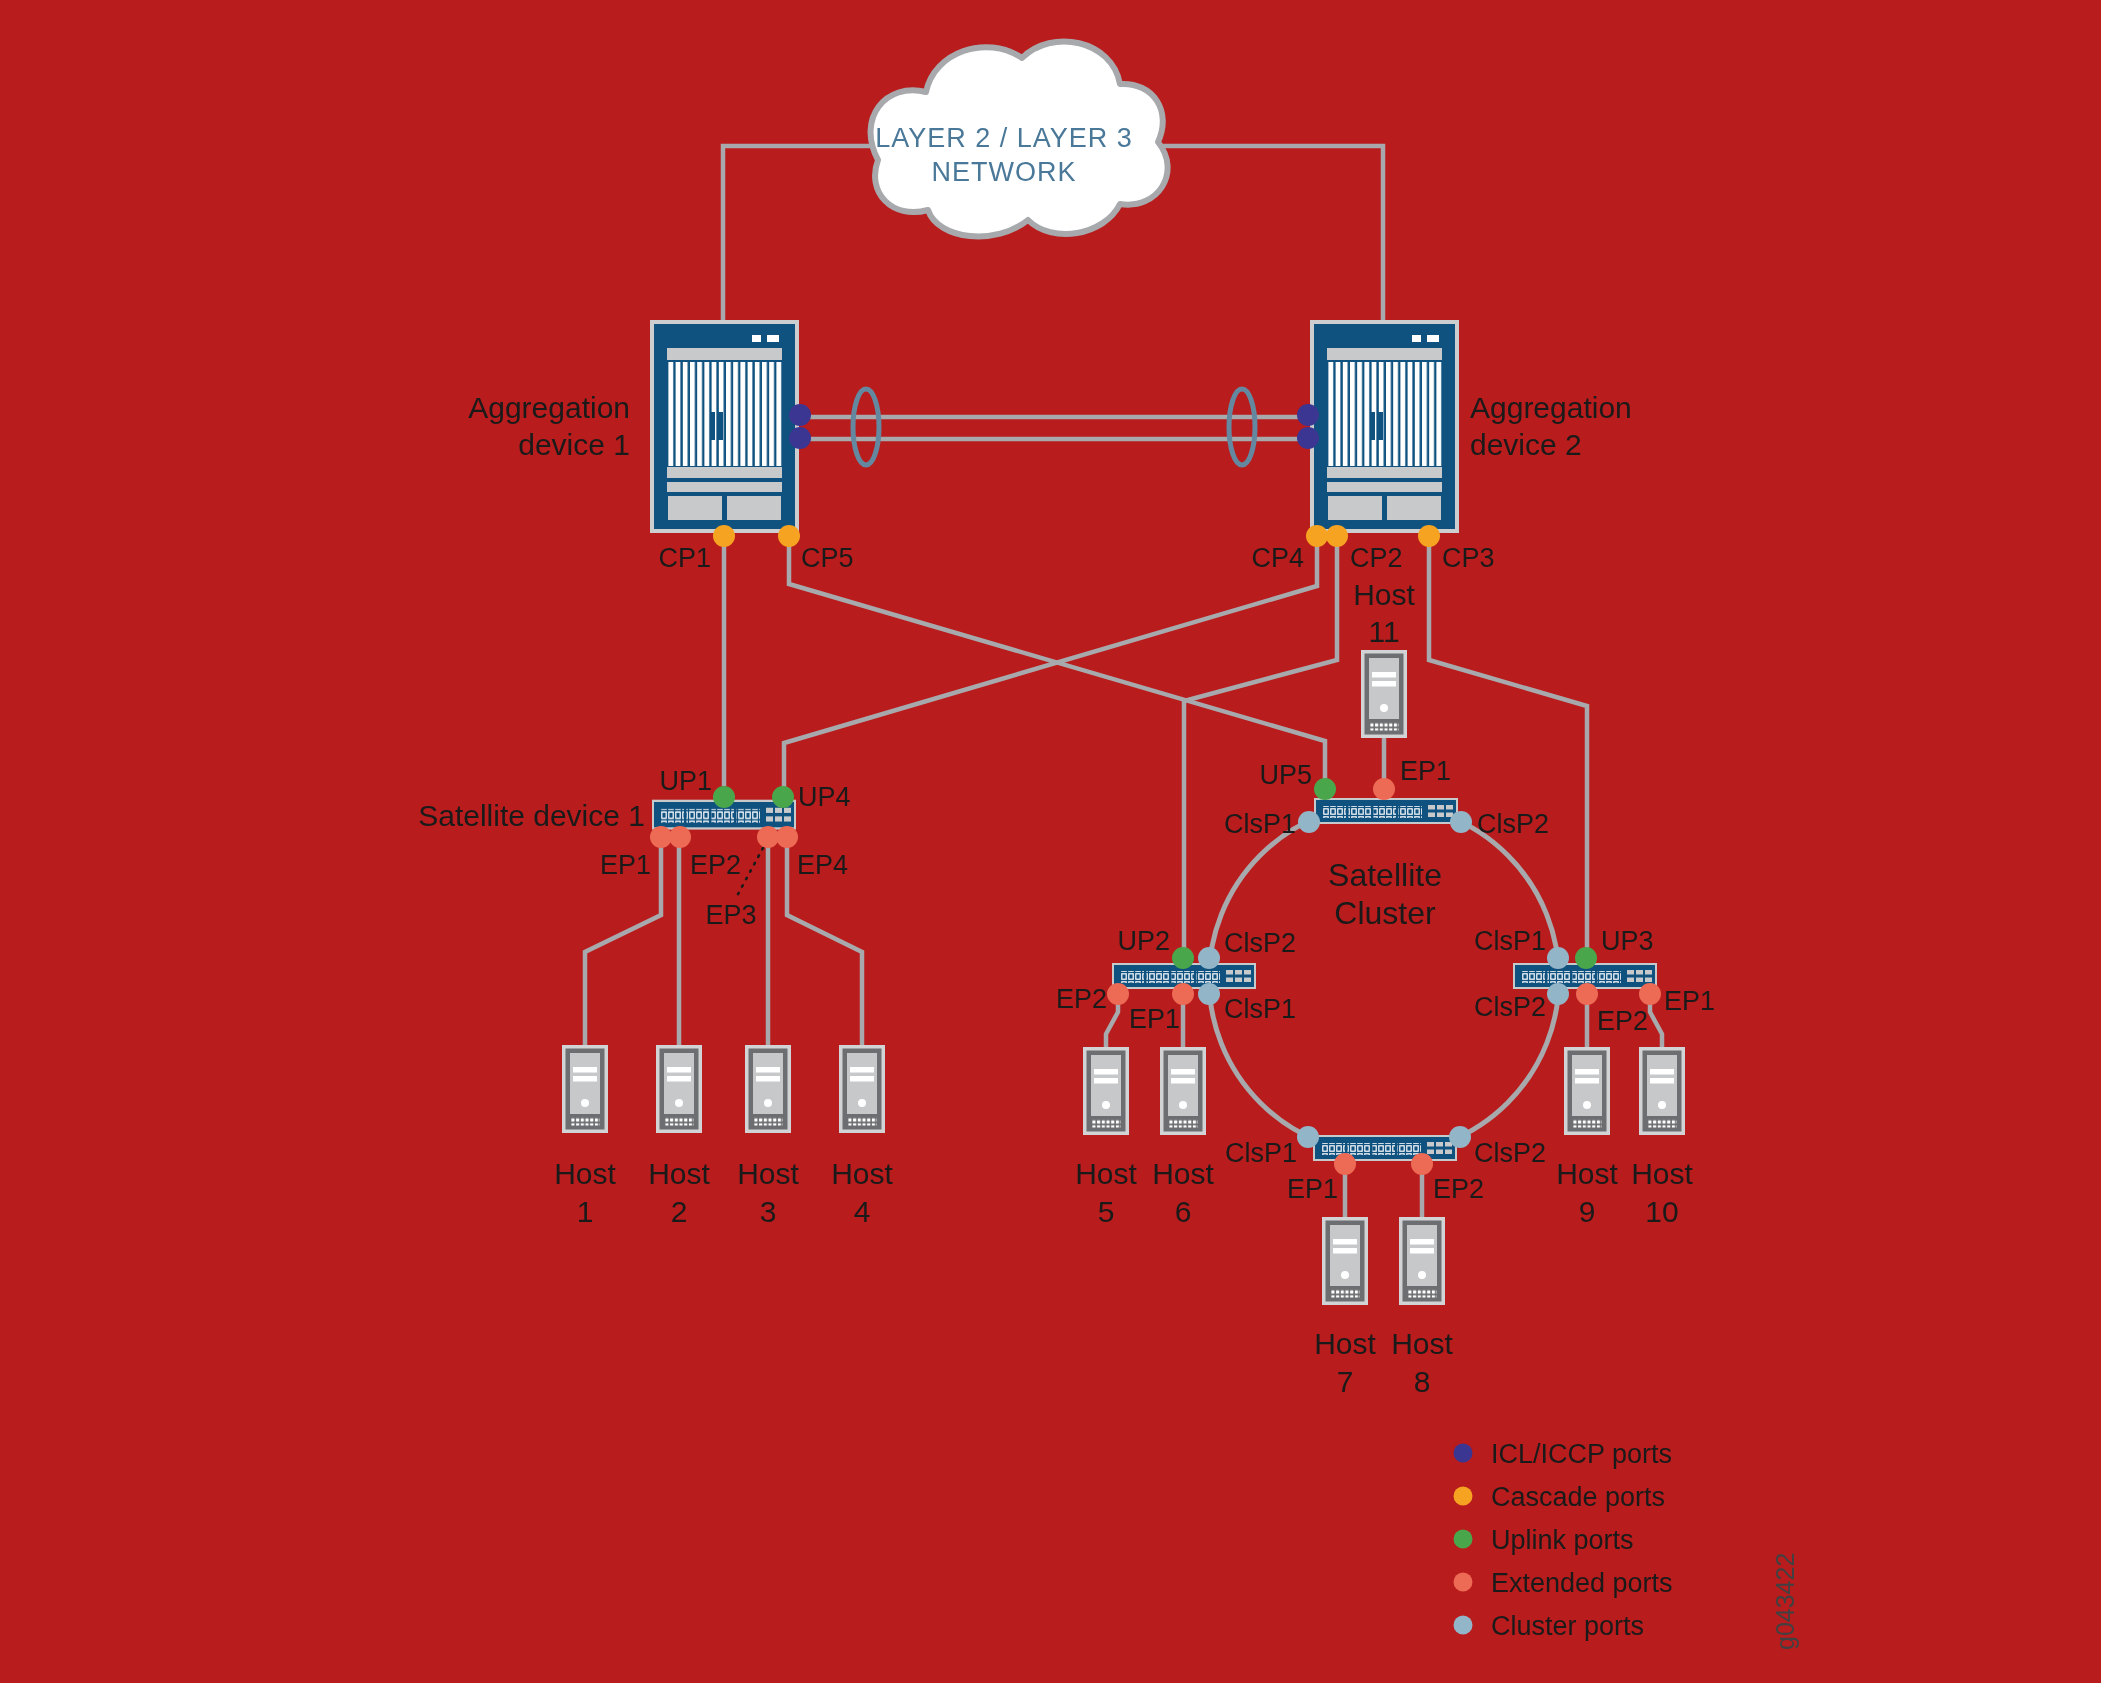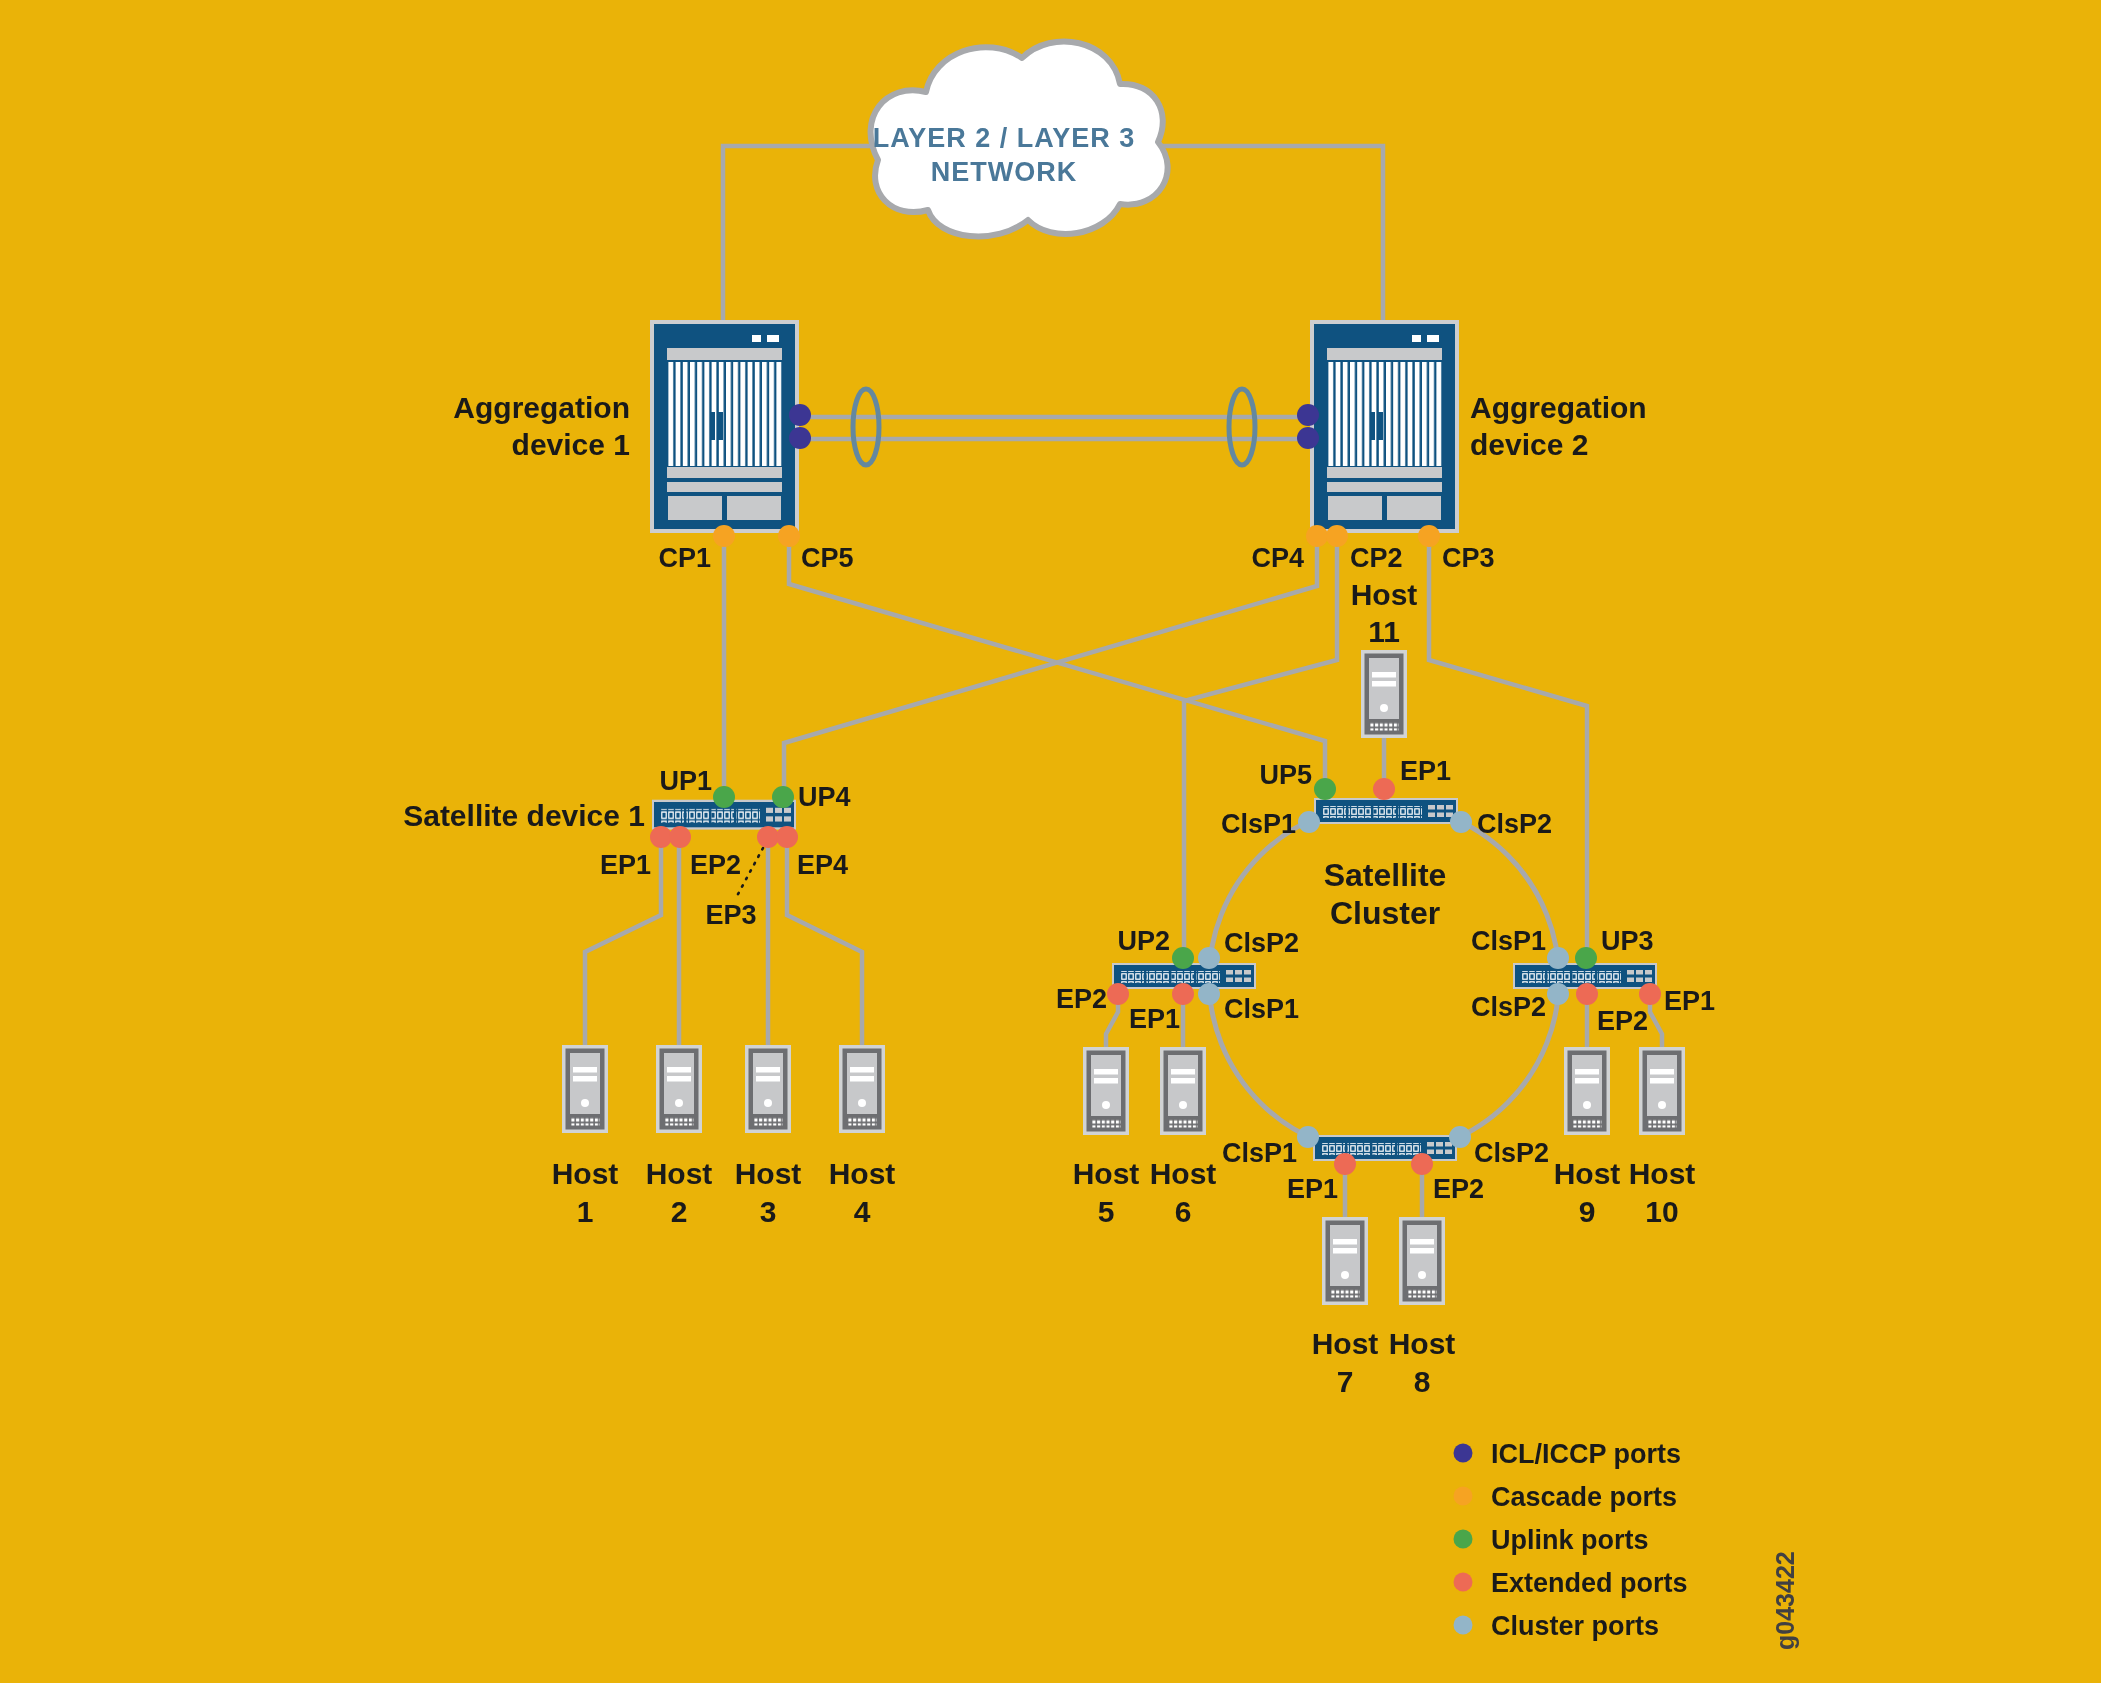--- a/index.html
+++ b/index.html
@@ -1,16 +1,16 @@
 <!DOCTYPE html>
 <html><head>
 <meta charset="utf-8">
 <style>
   html,body{margin:0;padding:0;background:#ffffff;}
-  .canvas{position:relative;width:2101px;height:1683px;background:#eab308;overflow:hidden;font-weight:bold;}
+  .canvas{position:relative;width:2101px;height:1683px;background:#b91c1c;overflow:hidden;}
   svg text{font-family:"Liberation Sans","DejaVu Sans",sans-serif;fill:#1a1a1a;}
   .lbl{font-size:27px;}
   .devlbl{font-size:30px;}
   .hostlbl{font-size:30px;}
   .cluslbl{font-size:32px;}
   .cloudtxt{font-size:27px;fill:#4a7899;letter-spacing:1px;}
   .legendtxt{font-size:27px;}
   .figid{font-size:25px;fill:#414042;}
   .wire{stroke:#a7a9ac;stroke-width:4.5;fill:none;stroke-linejoin:miter;}
   .ring{stroke:#a7a9ac;stroke-width:5;fill:none;}

